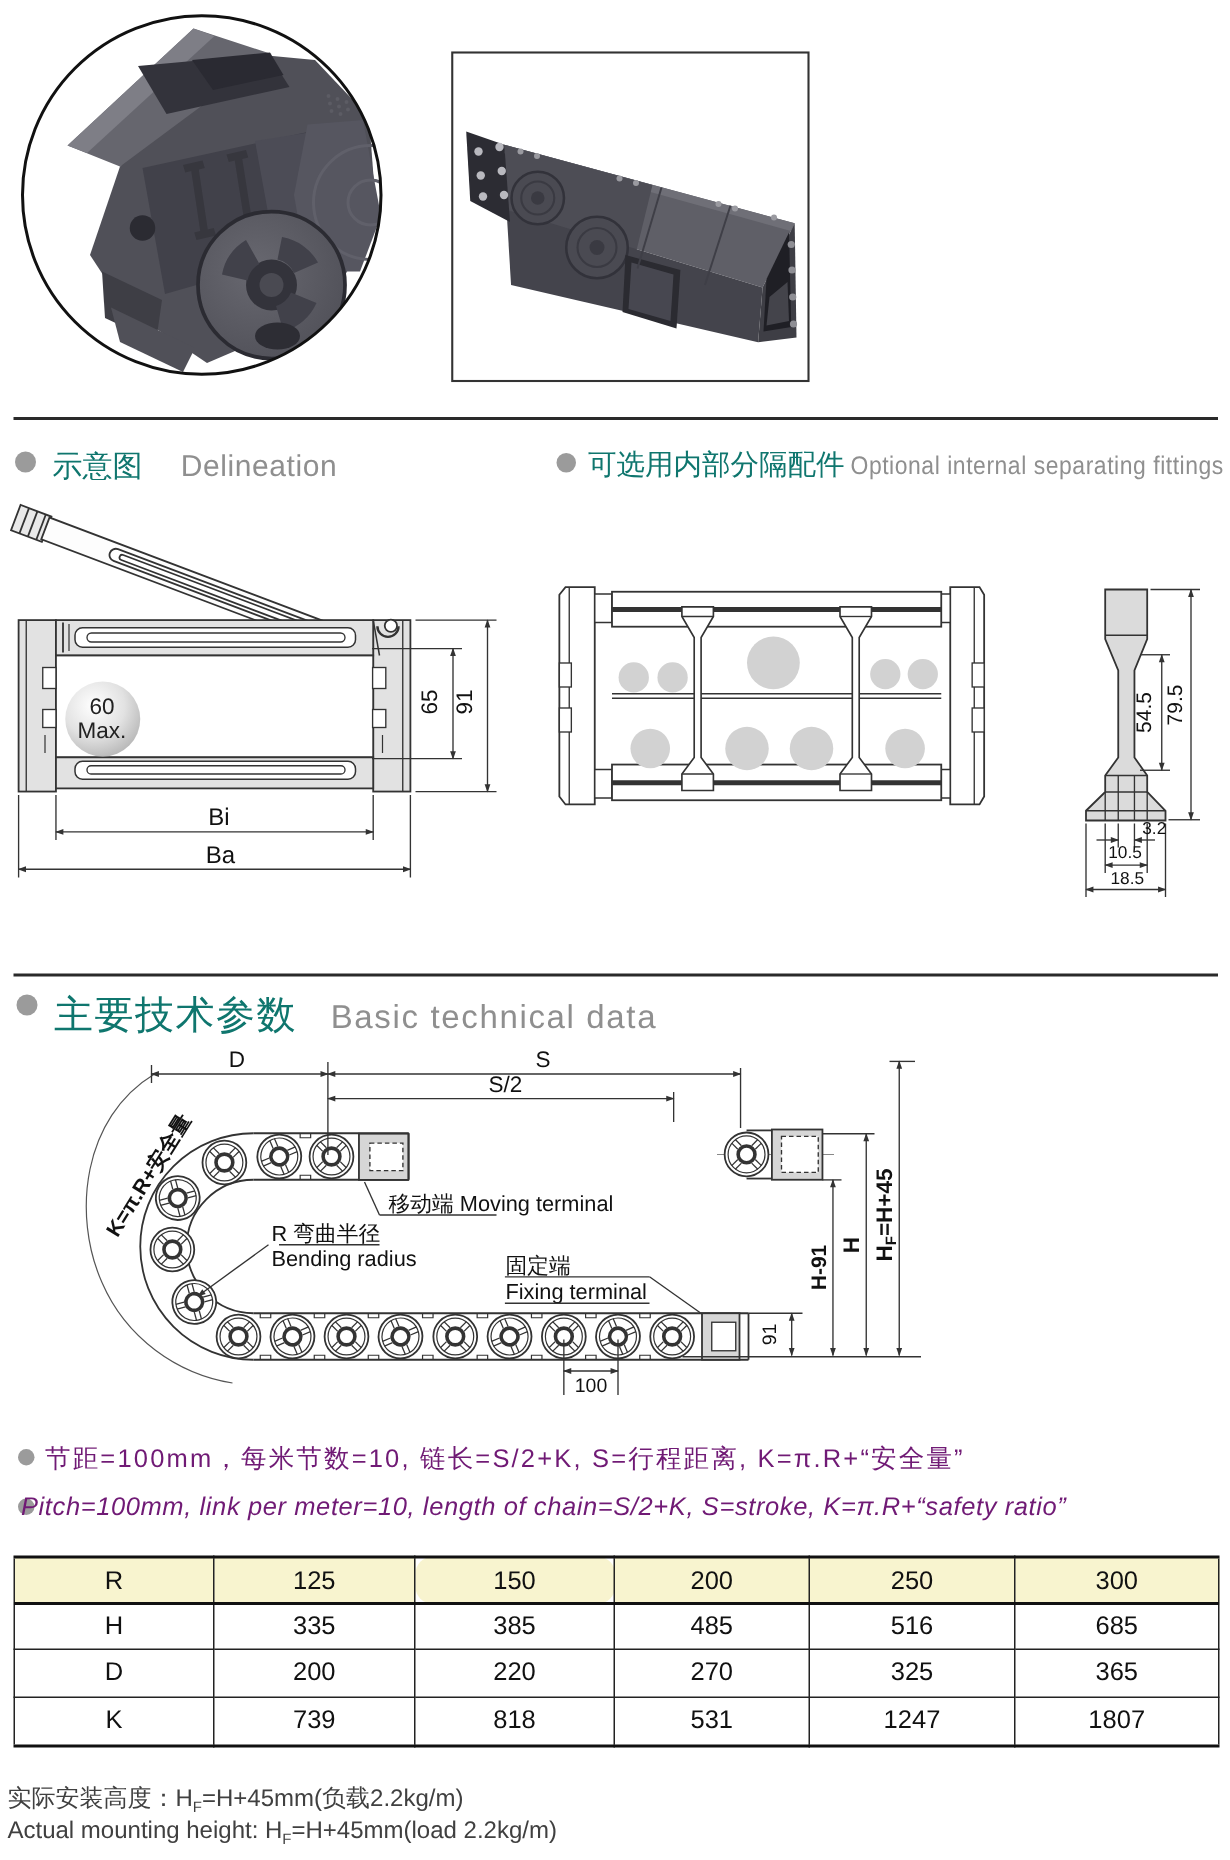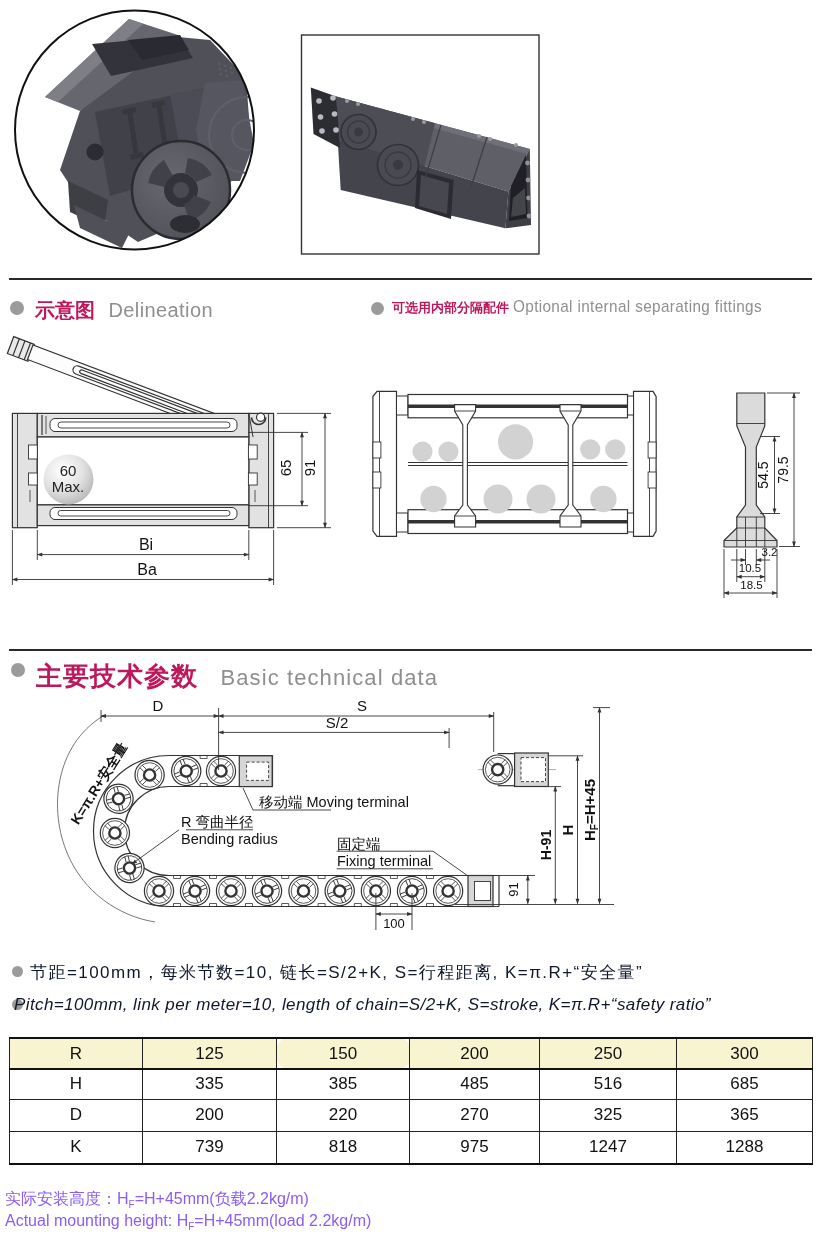--- a/index.html
+++ b/index.html
@@ -1,25 +1,25 @@
 <!DOCTYPE html>
 <html><head>
 <meta charset="utf-8">
 <style>
 html,body{margin:0;padding:0;}
 body{width:820px;height:1240px;background:#fff;font-family:"Liberation Sans",sans-serif;position:relative;overflow:hidden;}
 .abs{position:absolute;}
 .hr{position:absolute;left:9px;width:803px;height:2.4px;background:#2a2a2a;}
 .bullet{position:absolute;width:14px;height:14px;border-radius:50%;background:#9b9b9b;}
-.h-cn{color:#be185d;font-weight:bold;font-size:20px;}
+.h-cn{color:#0f766e;font-weight:normal;font-size:20px;}
 .h-en{color:#8f8f8f;font-size:20px;letter-spacing:0.4px;}
 table.spec{border-collapse:collapse;table-layout:fixed;}
 table.spec td{border:1px solid #222;text-align:center;font-size:17px;color:#111;padding:0;}
-.smallnote{font-size:17px;color:#0f172a;letter-spacing:0.2px;}
-.footnote{font-size:16px;color:#8b5cf6;}
+.smallnote{font-size:17px;color:#701a75;letter-spacing:0.2px;}
+.footnote{font-size:16px;color:#404040;}
 sub.f{font-size:10px;}
 </style>
 </head>
 <body>
 
 <svg class="abs" style="left:0px;top:0px" width="290" height="262" viewBox="0 0 290 262">
   <defs>
     <clipPath id="circ">
         <circle cx="134.5" cy="130" r="119.5"></circle>
       </clipPath>
@@ -118,23 +118,23 @@
     <circle cx="118" cy="91" r="2" fill="#9a9aa0"></circle>
       <circle cx="129" cy="94" r="2" fill="#9a9aa0"></circle>
     <circle cx="184" cy="108" r="2" fill="#9a9aa0"></circle>
       <circle cx="195" cy="111" r="2" fill="#9a9aa0"></circle>
     <circle cx="221" cy="117" r="2" fill="#9a9aa0"></circle>
   </g>
 </svg>
 
 <div class="hr" style="top:278px;"></div>
 <div class="bullet" style="left:10px;top:301px;"></div>
-<div class="abs" style="left:35px;top:297px;"><span class="h-cn">示意图</span> <span class="h-en" style="margin-left:9px;">Delineation</span></div>
+<div class="abs" style="left:35px;top:297px;"><span class="h-cn">示意图</span> <span class="h-en" style="margin-left:21px;">Delineation</span></div>
 <div class="bullet" style="left:371px;top:302px;width:13px;height:13px;"></div>
-<div class="abs" style="left:392px;top:296.5px;white-space:nowrap;"><span class="h-cn" style="font-size:13px;">可选用内部分隔配件</span> <span class="h-en" style="font-size:17px;display:inline-block;transform:scaleX(0.90);transform-origin:0 50%;">Optional internal separating fittings</span></div>
+<div class="abs" style="left:392px;top:296.5px;white-space:nowrap;"><span class="h-cn" style="font-size:19px;">可选用内部分隔配件</span> <span class="h-en" style="font-size:17px;display:inline-block;transform:scaleX(0.90);transform-origin:0 50%;">Optional internal separating fittings</span></div>
 
 <svg class="abs" style="left:0px;top:330px" width="345" height="275" viewBox="0 0 345 275">
   <defs>
     <radialGradient id="ball" cx="0.38" cy="0.32" r="0.75">
       <stop offset="0" stop-color="#ffffff"></stop>
         <stop offset="0.55" stop-color="#e2e2e2"></stop>
         <stop offset="1" stop-color="#b4b4b4"></stop>
     </radialGradient>
     <marker id="ar" viewBox="0 0 10 10" refX="9" refY="5" markerWidth="9.5" markerHeight="5.5" markerUnits="userSpaceOnUse" orient="auto-start-reverse">
       <path d="M0,1.5 L10,5 L0,8.5 Z" fill="#333"></path>
@@ -465,22 +465,22 @@
           <td>200</td>
           <td>220</td>
           <td>270</td>
           <td>325</td>
           <td>365</td>
         </tr>
 <tr style="height:32px;">
           <td>K</td>
           <td>739</td>
           <td>818</td>
-          <td>975</td>
+          <td>531</td>
           <td>1247</td>
-          <td>1288</td>
+          <td>1807</td>
         </tr>
 </tbody>
     </table>
 </div>
 
 <div class="abs footnote" style="left:5px;top:1189px;">实际安装高度：H<sub class="f">F</sub>=H+45mm(负载2.2kg/m)</div>
 <div class="abs footnote" style="left:5px;top:1212px;">Actual mounting height: H<sub class="f">F</sub>=H+45mm(load 2.2kg/m)</div>
 
 </body></html>

